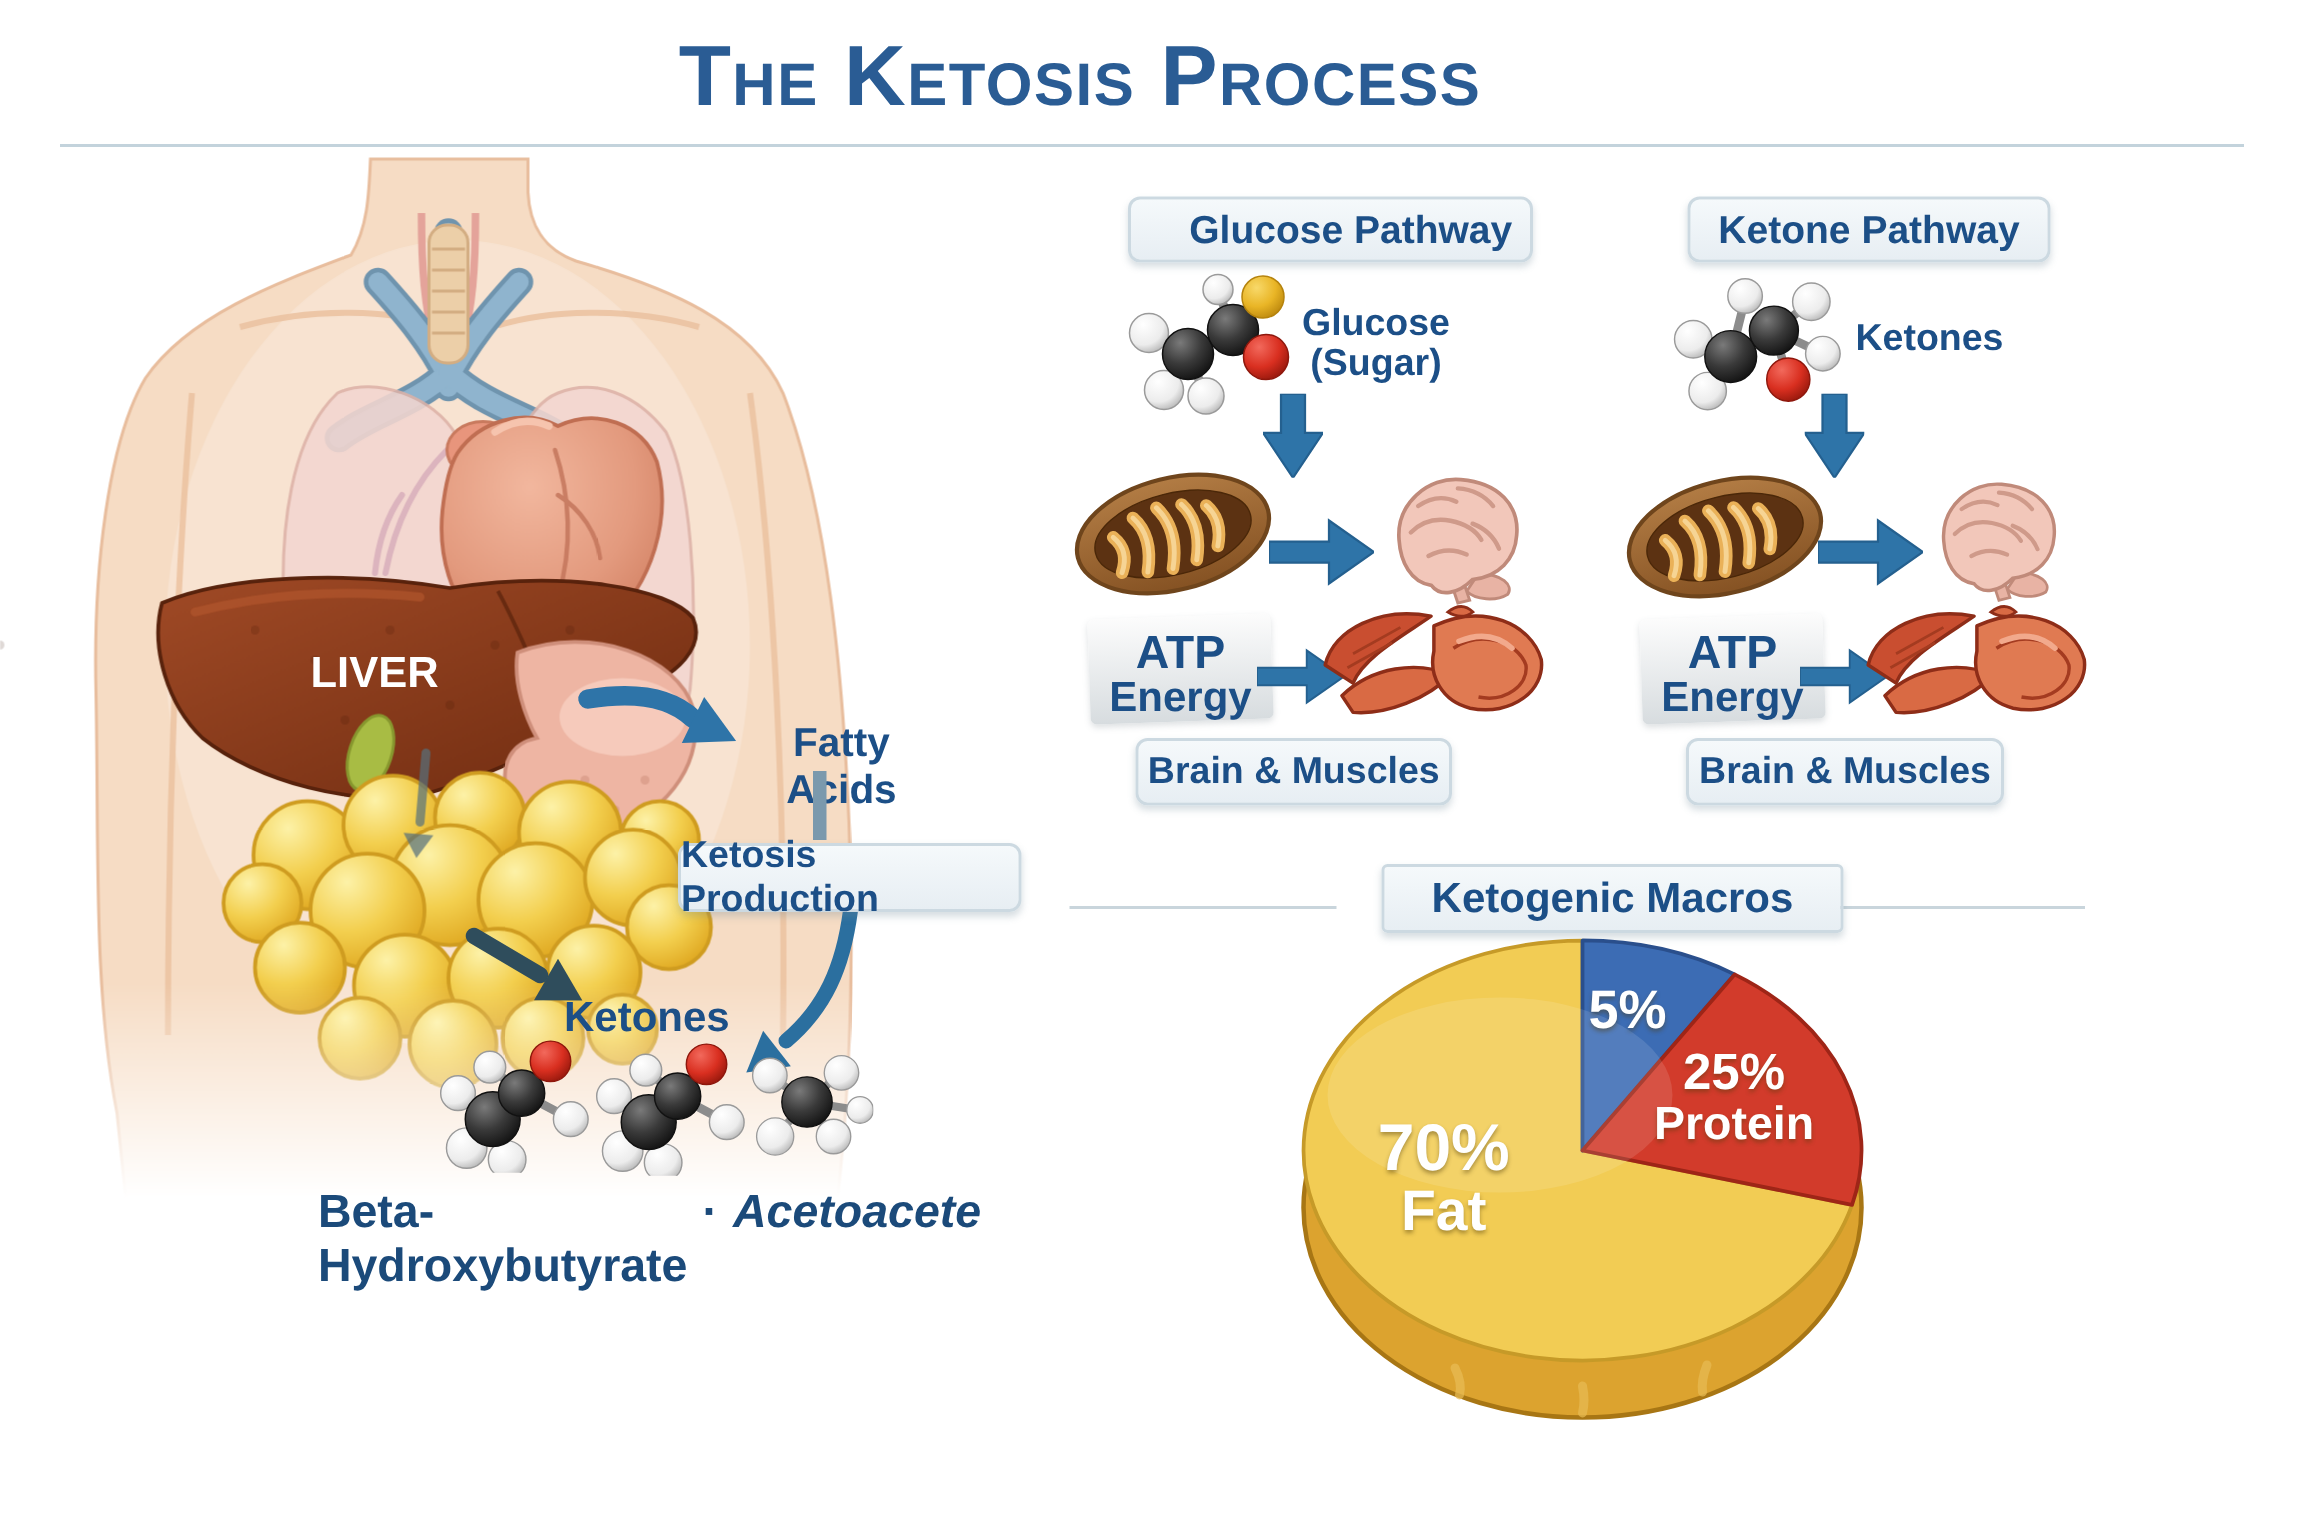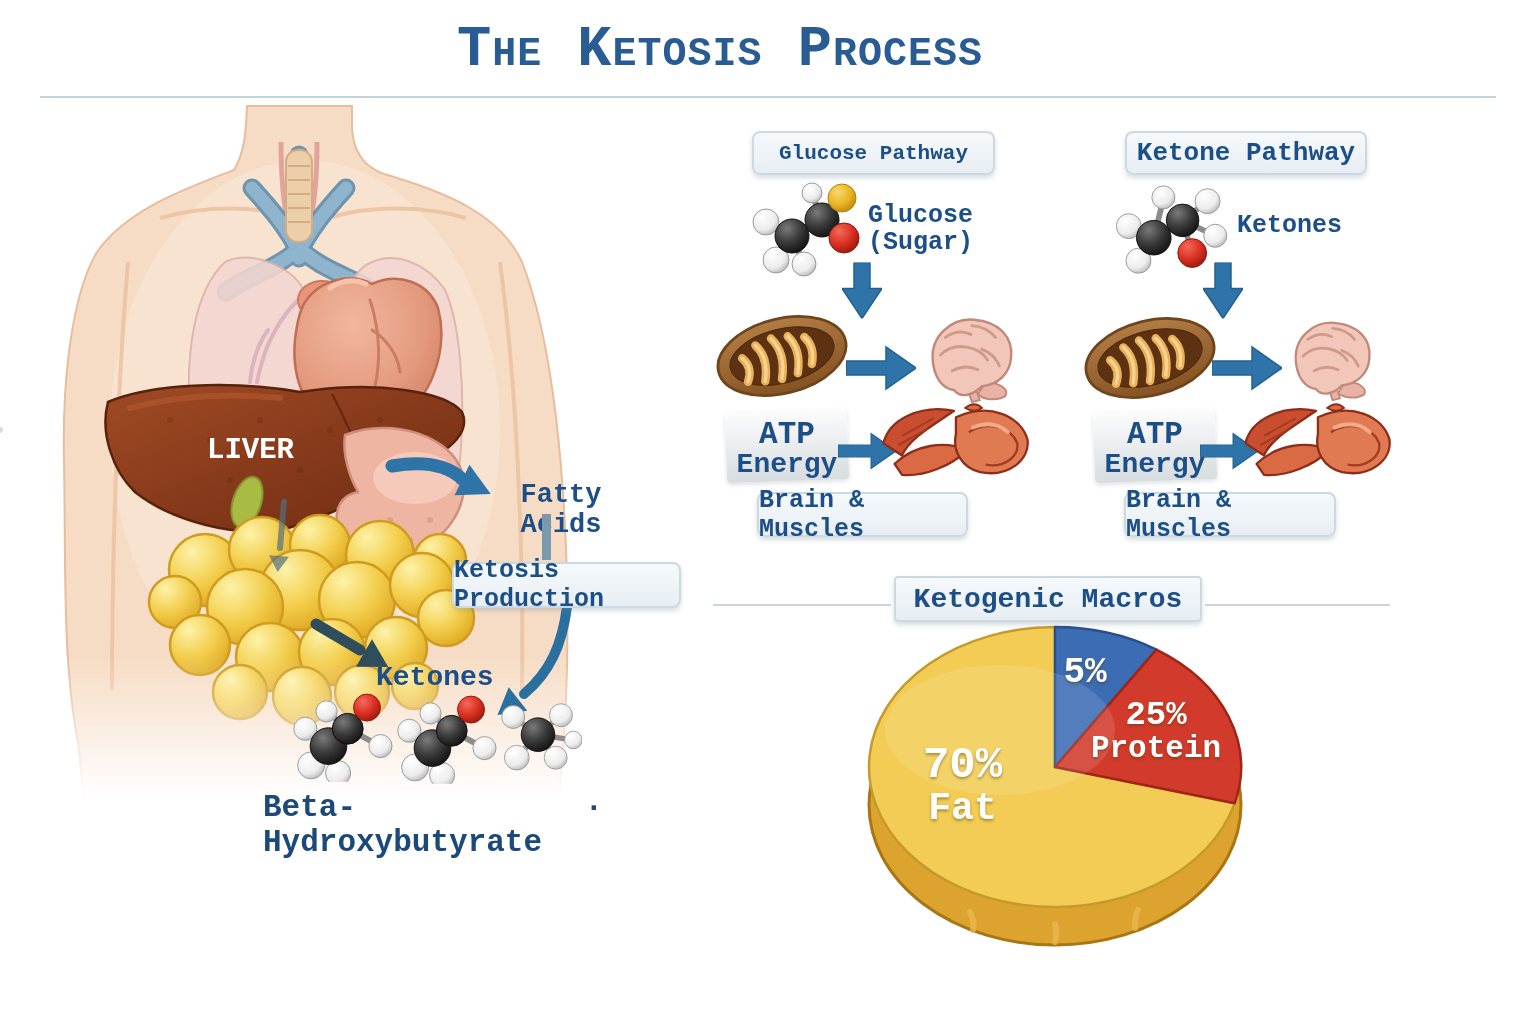--- a/index.html
+++ b/index.html
@@ -1,17 +1,17 @@
 <!DOCTYPE html>
 <html><head>
 <meta charset="utf-8">
 <style>
   html,body{margin:0;padding:0;background:#ffffff;}
   #canvas{position:relative;width:1536px;height:1024px;background:#ffffff;overflow:hidden;
-          font-family:Liberation Mono, monospace;border-radius:16px;}
+          font-family:Liberation Sans, sans-serif;border-radius:16px;}
   .abs{position:absolute;}
   .title{left:0;top:18px;width:1440px;text-align:center;font-size:57px;font-weight:bold;
          color:#2a5c94;font-variant:small-caps;letter-spacing:1px;}
   .title-rule{left:40px;top:96px;width:1456px;height:2px;background:#c3d3dc;}
   .label-box{background:linear-gradient(180deg,#f5f9fb,#e7eef3);border:2px solid #ccd9e1;
              border-radius:8px;box-shadow:0 3px 5px rgba(110,135,150,.28);
              display:flex;align-items:center;justify-content:center;
              color:#1c4f87;font-weight:bold;}
   .biglabel{color:#1c4f87;font-weight:bold;text-align:center;}
   .atp-banner{background:linear-gradient(180deg,#fcfcfc,#d7dcdf);border-radius:4px;
@@ -374,23 +374,24 @@
   <svg class="abs" style="left:392px;top:692px;width:106px;height:92px" viewBox="0 0 110 95">
       <use href="#sym-mol-ketone-top"></use>
     </svg>
   <svg class="abs" style="left:492px;top:694px;width:92px;height:84px" viewBox="0 0 100 95">
       <use href="#sym-mol-methane"></use>
     </svg>
 
   <div class="abs mol-caption" style="left:263px;top:790px;width:340px;">
     <span>Beta-Hydroxybutyrate</span>
     <span>·</span>
-  </div>
-
-  <div class="abs label-box" style="left:752px;top:131px;width:239px;height:40px;font-size:21px;">Glucose Pathway</div>
+    <span class="it">Acetoacete</span>
+  </div>
+
+  <div class="abs label-box" style="left:752px;top:131px;width:239px;height:40px;font-size:26px;padding-left:27px;">Glucose Pathway</div>
   <svg class="abs" style="left:746px;top:180px;width:120px;height:100px" viewBox="0 0 120 100">
       <use href="#sym-mol-glucose"></use>
     </svg>
   <div class="abs biglabel" style="left:868px;top:202px;font-size:25px;line-height:27px;">
     <span style="display:block">Glucose</span>
     <span style="display:block">(Sugar)</span>
   </div>
   <svg class="abs" style="left:842px;top:262px;width:40px;height:57px" viewBox="0 0 40 56">
       <use href="#sym-arrow-down"></use>
     </svg>
@@ -441,21 +442,21 @@
   <svg class="abs" style="left:1200px;top:431px;width:58px;height:40px" viewBox="0 0 70 48">
       <use href="#sym-arrow-right"></use>
     </svg>
   <svg class="abs" style="left:1238px;top:396px;width:158px;height:90px" viewBox="0 0 170 95">
       <use href="#sym-muscle"></use>
     </svg>
   <div class="abs label-box" style="left:1124px;top:492px;width:208px;height:41px;font-size:25px;">Brain &amp; Muscles</div>
 
   <div class="abs macros-line" style="left:713px;top:604px;width:178px;"></div>
   <div class="abs macros-line" style="left:1205px;top:604px;width:185px;"></div>
-  <div class="abs label-box" style="left:894px;top:576px;width:304px;height:42px;font-size:28px;border-radius:4px;">Ketogenic Macros</div>
+  <div class="abs label-box" style="left:921px;top:576px;width:304px;height:42px;font-size:28px;border-radius:4px;">Ketogenic Macros</div>
 
   <svg class="abs" style="left:830px;top:590px;width:450px;height:420px" viewBox="0 0 450 420">
 
     <ellipse cx="225" cy="215" rx="186" ry="140" fill="#dca32f" stroke="#a87614" stroke-width="3"></ellipse>
     <g fill="none" stroke="#e8bc55" stroke-width="6" stroke-linecap="round" opacity="0.7">
       <path d="M140,322 q5,10 3,18"></path>
         <path d="M225,334 q2,10 0,18"></path>
         <path d="M308,320 q-4,10 -3,18"></path>
     </g>
 

